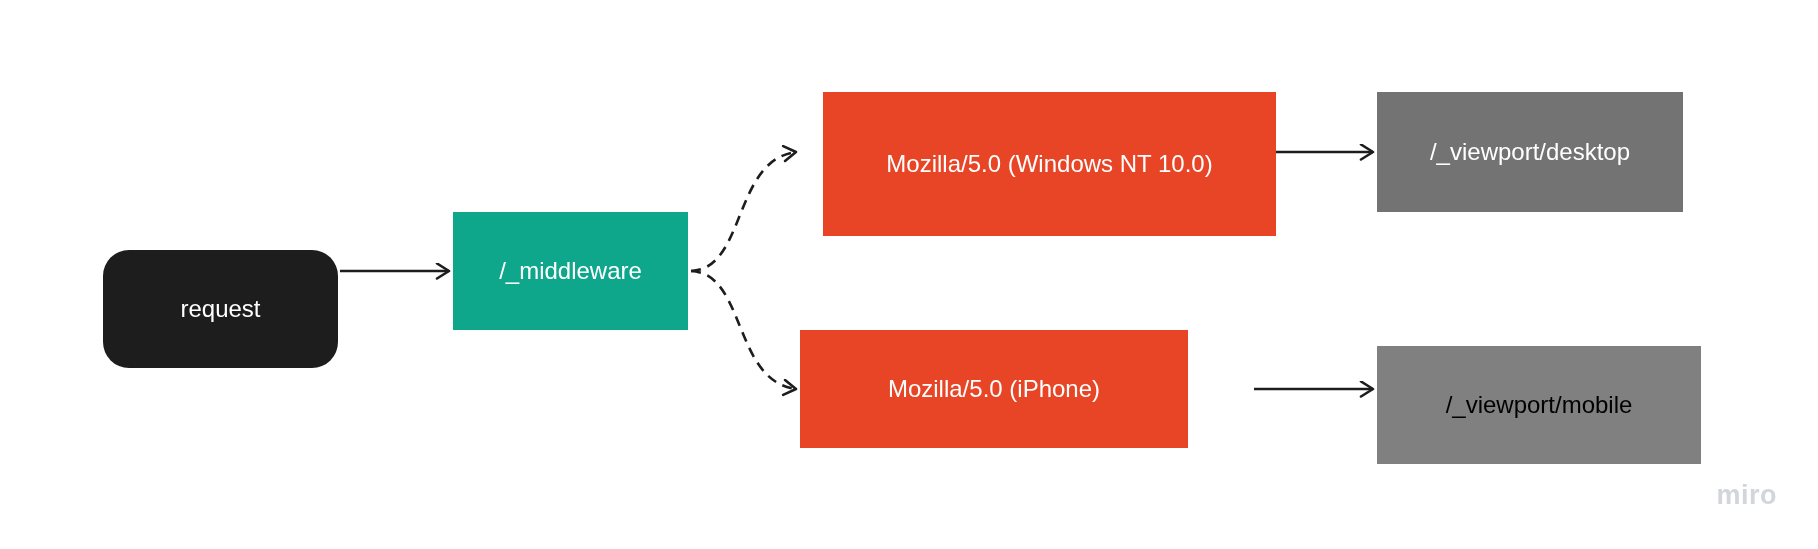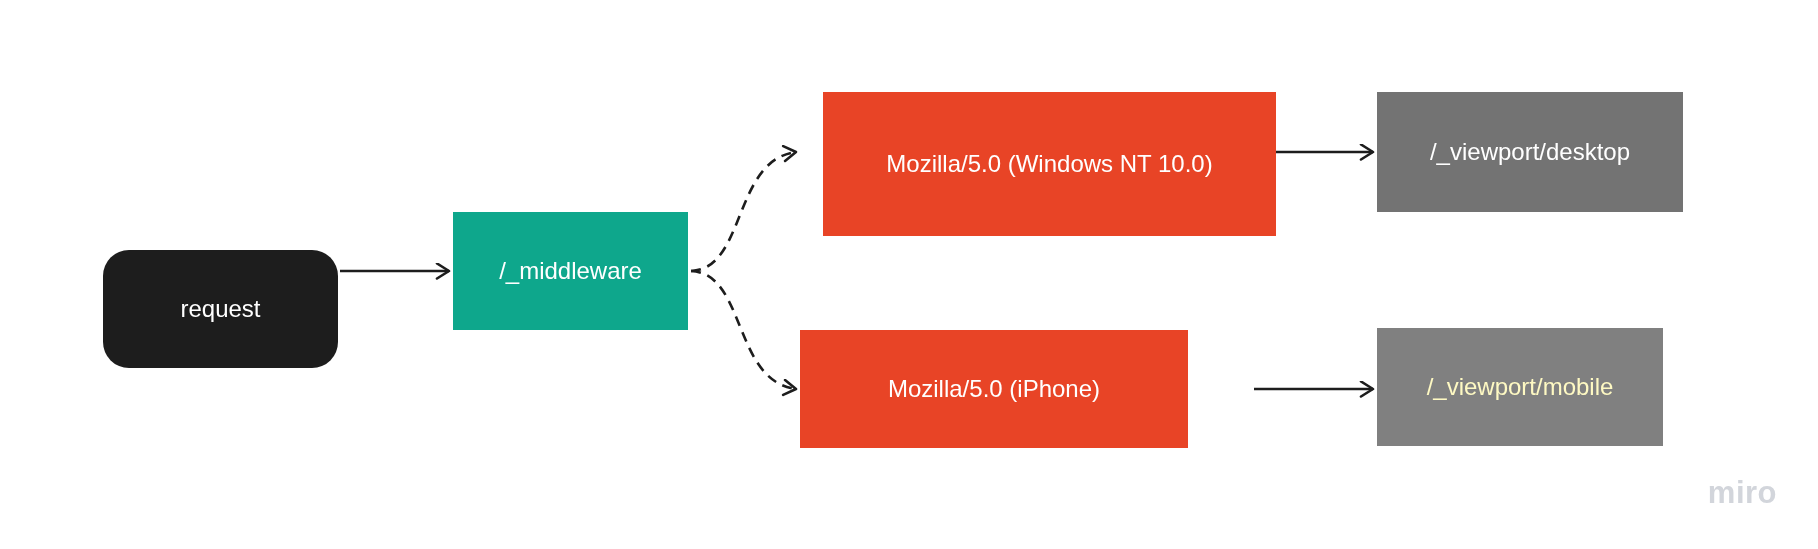--- a/index.html
+++ b/index.html
@@ -31,21 +31,21 @@
     line-height: 1.2;
     cursor: default;
     user-select: none;
   }
   .node.rounded-rect { border-radius: 26px; }
   .node-label { padding: 0 10px; }
   .watermark {
     position: absolute;
     right: 41px;
     bottom: 38px;
-    font-size: 31px;
+    font-size: 27px;
     font-weight: 600;
     letter-spacing: 0.5px;
     color: #d2d5db;
     user-select: none;
   }
 </style>
 </head>
 <body>
 
 <div class="canvas">
@@ -71,19 +71,19 @@
   </div>
   <div class="node" style="left: 800px; top: 92px; width: 453px; height: 144px; background: rgb(232, 68, 38); color: #ffffff; margin-left: 23px;">
     <span class="node-label">Mozilla/5.0 (Windows NT 10.0)</span>
   </div>
   <div class="node" style="left: 800px; top: 330px; width: 388px; height: 118px; background: rgb(232, 68, 38); color: rgb(255, 255, 255);">
     <span class="node-label">Mozilla/5.0 (iPhone)</span>
   </div>
   <div class="node" style="left: 1377px; top: 92px; width: 306px; height: 120px; background: #737373; color: rgb(255, 255, 255);">
     <span class="node-label">/_viewport/desktop</span>
   </div>
-  <div class="node" style="left: 1377px; top: 328px; width: 286px; height: 118px; background: rgb(128, 128, 128); color: #fef9c3;">
+  <div class="node" style="left: 1377px; top: 346px; width: 324px; height: 118px; background: rgb(128, 128, 128); color: #000000;">
     <span class="node-label">/_viewport/mobile</span>
   </div>
 
   <div class="watermark" style="color: rgb(210, 213, 219);">miro</div>
 
 </div>
 
 </body></html>

